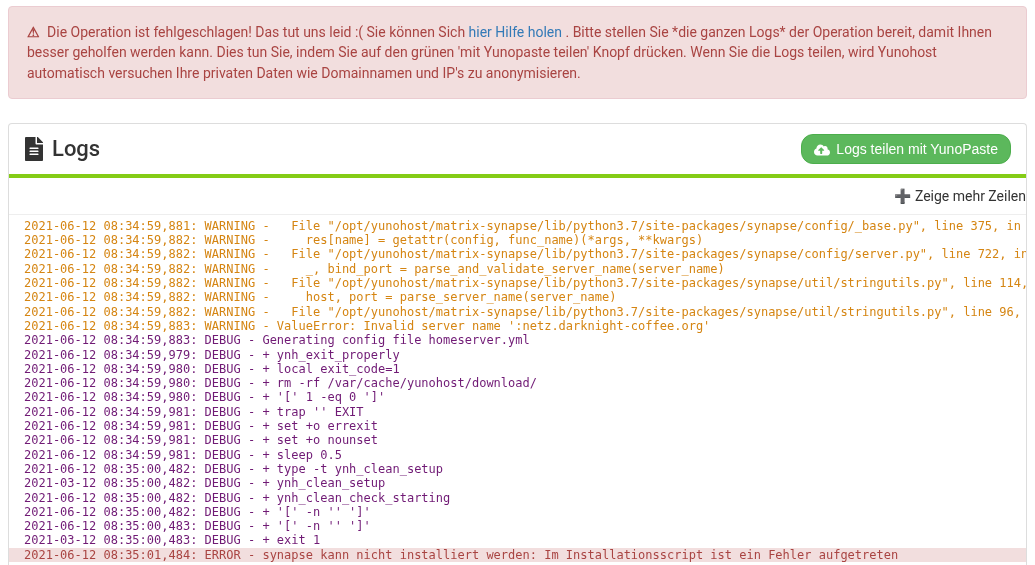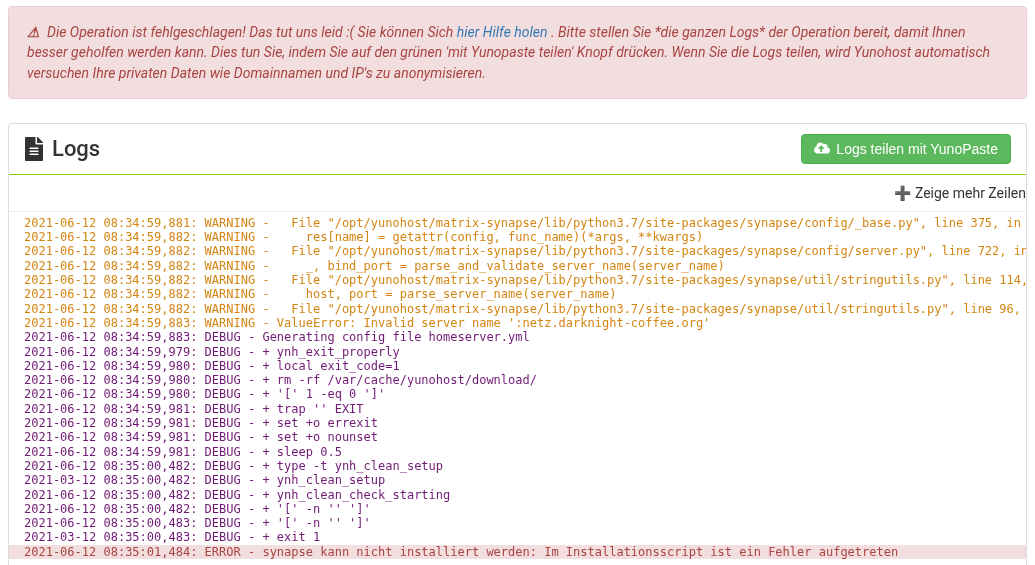--- a/index.html
+++ b/index.html
@@ -14,62 +14,61 @@
     padding: 0 8px 8px 8px;
   }
   .alert {
     background: #f2dede;
     border: 1px solid #ebccd1;
     border-radius: 4px;
     padding: 15px 18px;
     margin: 6px 0 18px 0;
     color: #a94442;
     line-height: 1.45;
-    font-style: italic;
   }
   .alert a { color: #337ab7; text-decoration: none; }
   .alert-icon {
     font-weight: bold;
     margin-right: 4px;
   }
 
   .panel {
     border: 1px solid #ddd;
     border-radius: 4px;
     margin-top: 24px;
     border-bottom: 3px solid #5cb85c;
     background: #fff;
   }
   .panel-heading {
     display: flex;
     align-items: center;
     justify-content: space-between;
     padding: 10px 15px;
-    border-bottom: 1px solid #84cc16;
+    border-bottom: 4px solid #84cc16;
   }
   .panel-title {
     display: flex;
     align-items: center;
     font-size: 22px;
     font-weight: 500;
     color: #333;
   }
   .panel-title svg {
     margin-right: 8px;
   }
   .btn-green {
     background: #5cb85c;
     border: 1px solid #4cae4c;
     color: #fff;
-    border-radius: 4px;
+    border-radius: 12px;
     padding: 6px 12px;
     font-size: 14px;
     cursor: pointer;
     display: flex;
-    align-items: flex-start;
+    align-items: flex-end;
     gap: 6px;
   }
 
   .more-row {
     text-align: right;
     padding: 10px 0;
     border-bottom: 1px solid #eee;
     cursor: pointer;
     color: #333;
   }

